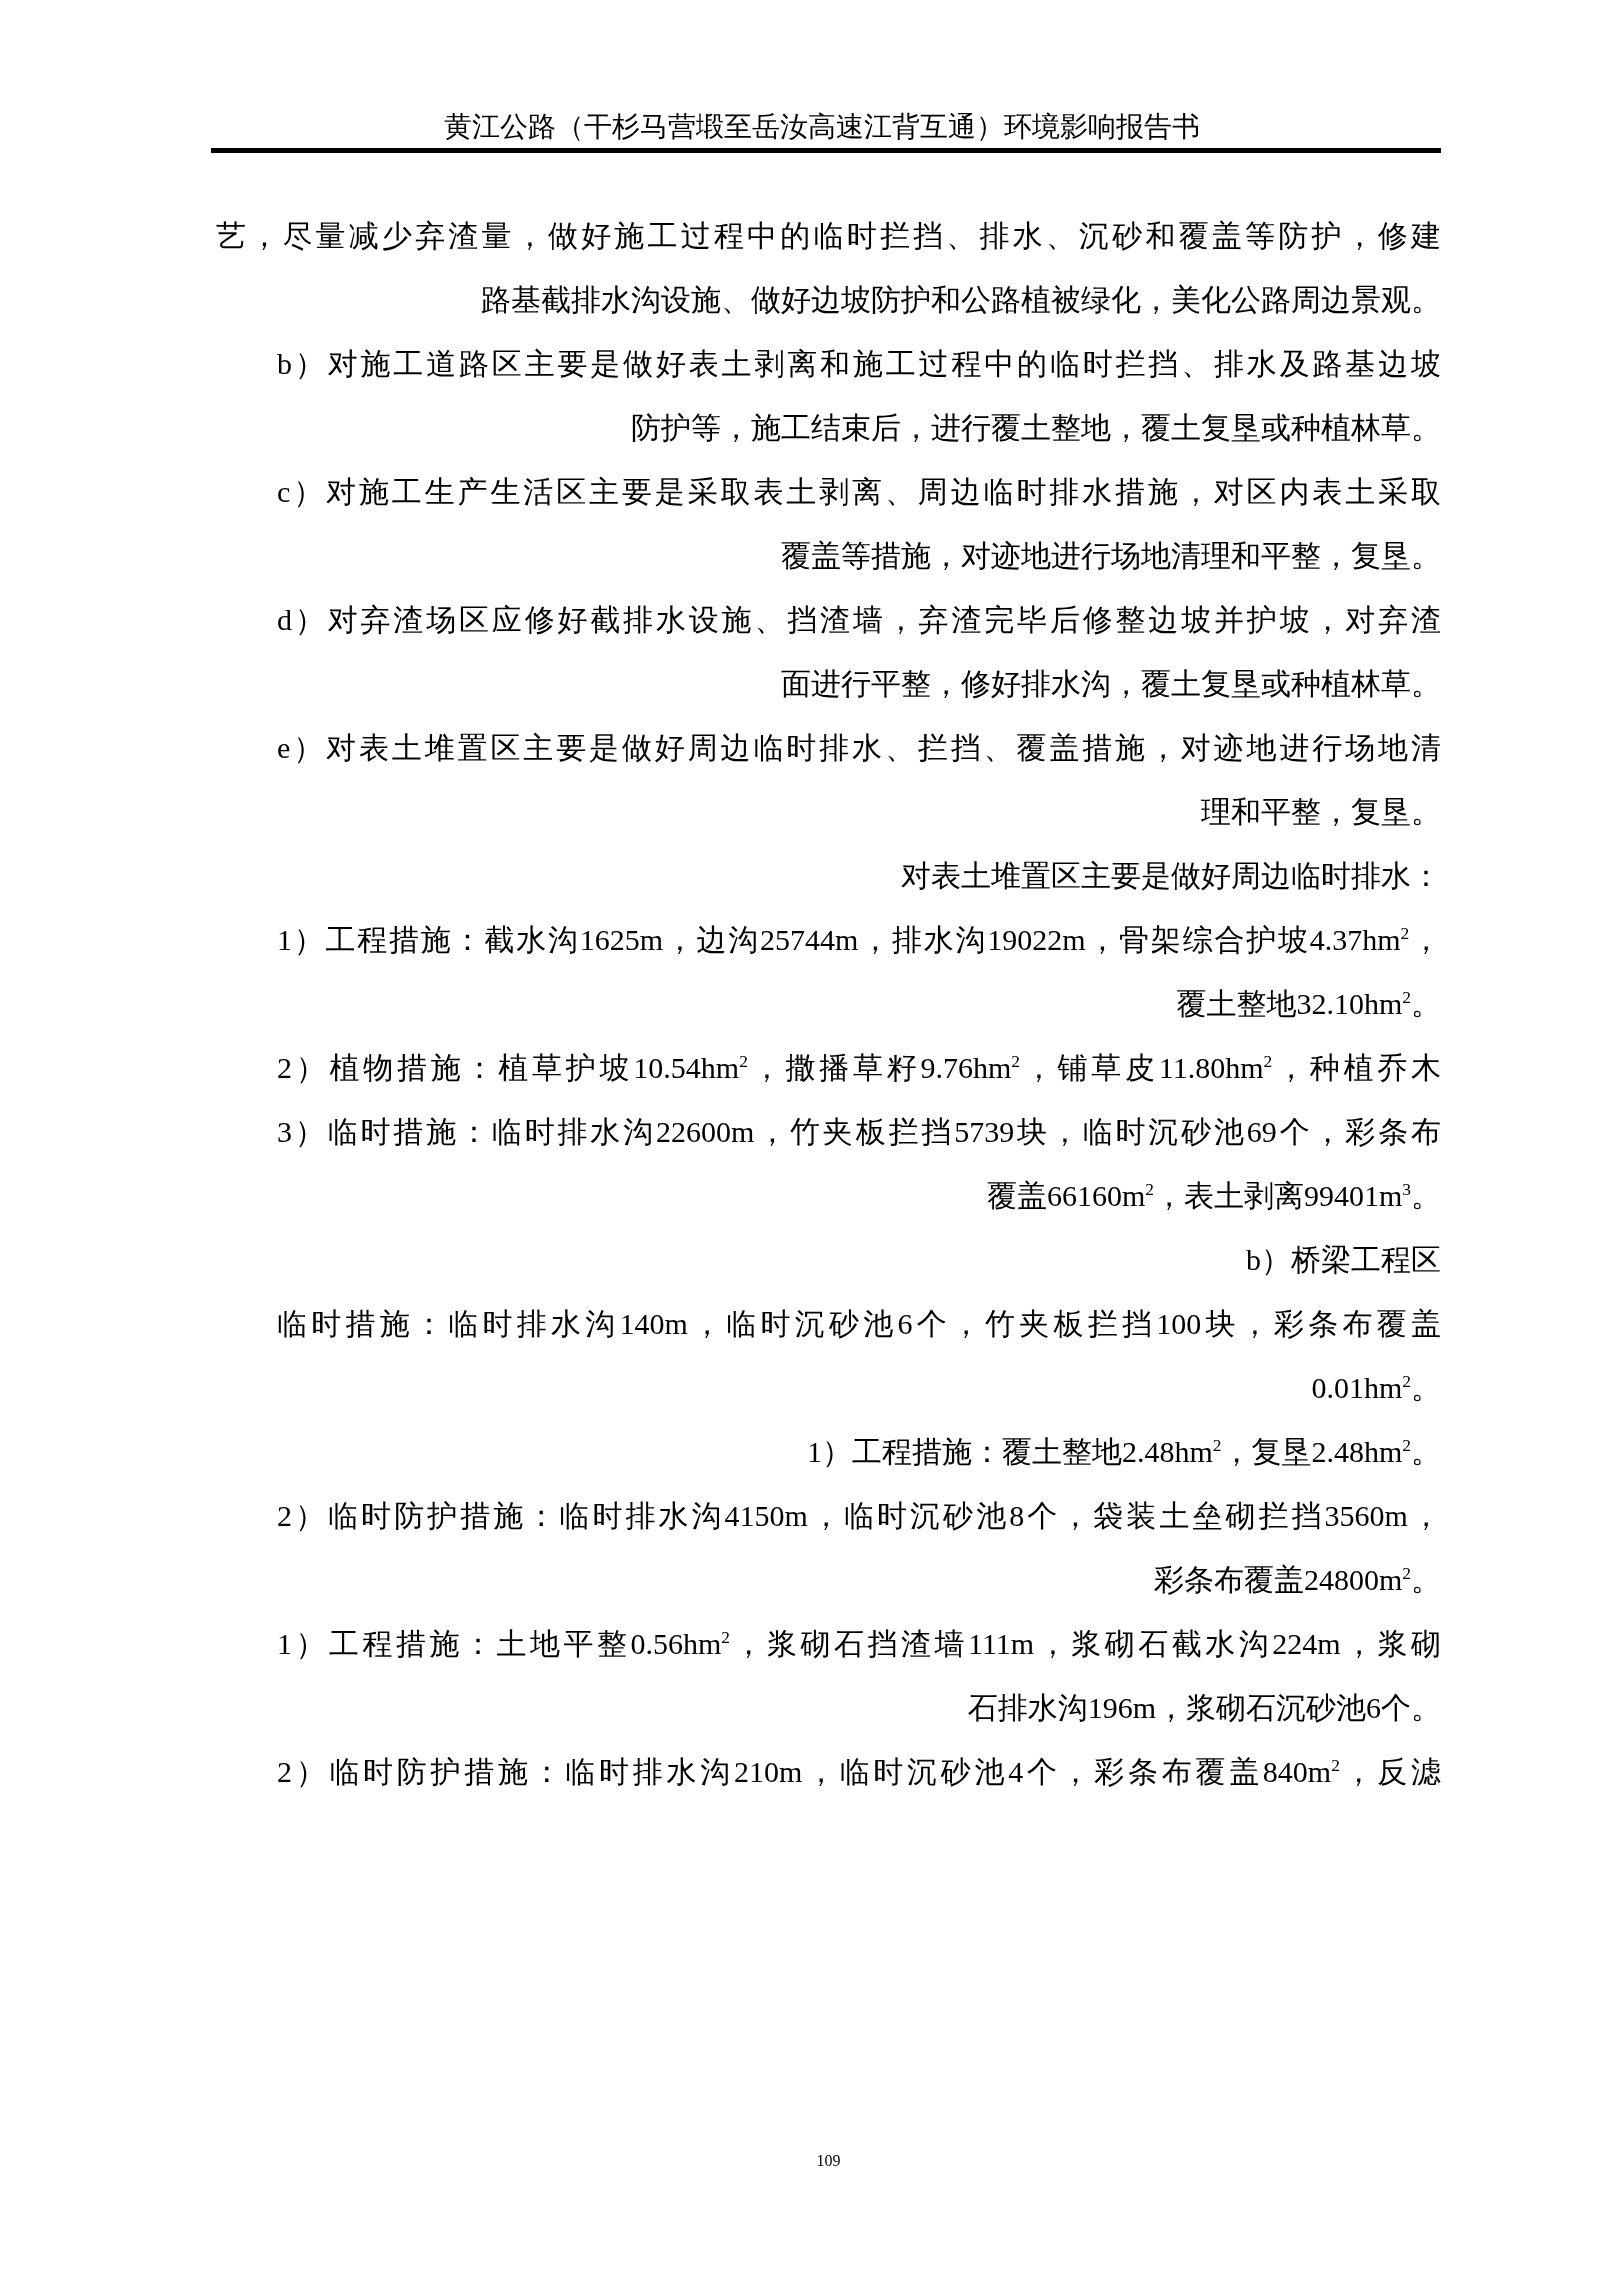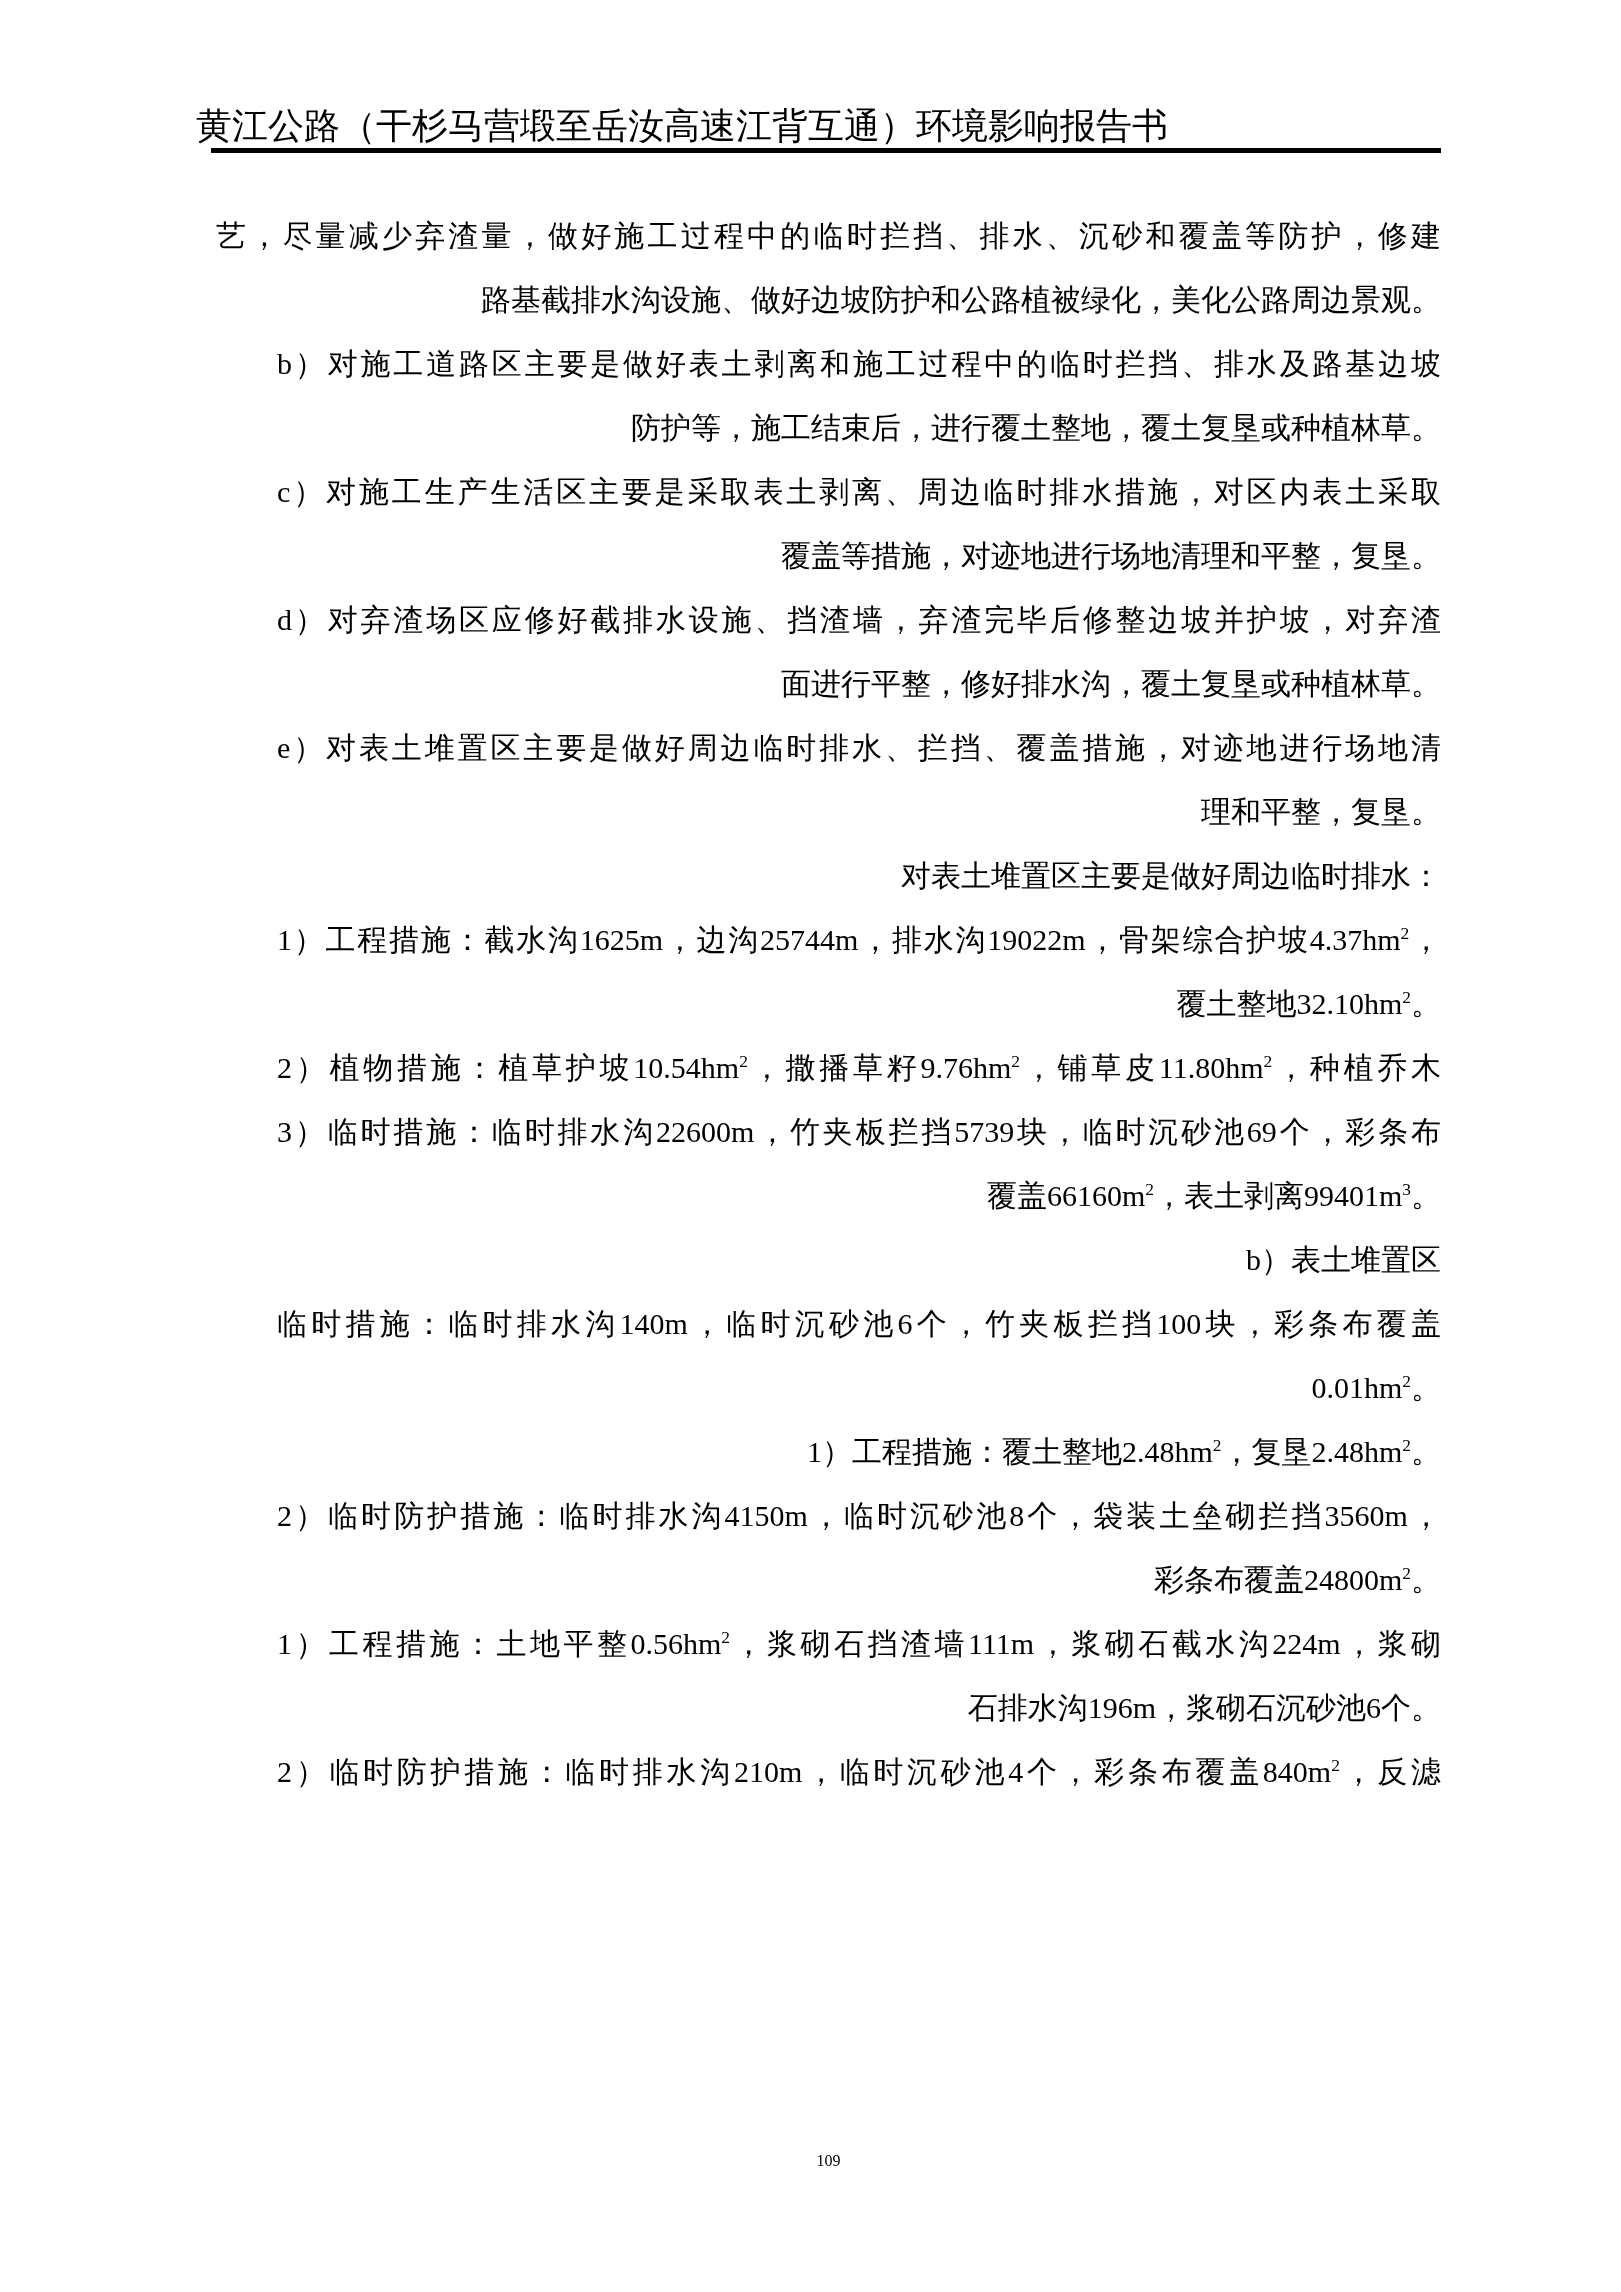--- a/index.html
+++ b/index.html
@@ -11,25 +11,25 @@
     position: relative;
     width: 1621px;
     height: 2293px;
     background: #ffffff;
     color: #000000;
     font-family: "Liberation Serif", "DejaVu Serif", serif;
     overflow: hidden;
   }
   .header-title {
     position: absolute;
-    left: 196px;
+    left: 207px;
     top: 110px;
     width: 1230px;
-    text-align: left;
-    font-size: 36px;
+    text-align: center;
+    font-size: 28px;
     line-height: 33px;
     letter-spacing: 0px;
     white-space: nowrap;
   }
   .header-rule {
     position: absolute;
     left: 211px;
     top: 148px;
     width: 1230px;
     height: 4.9px;
@@ -90,21 +90,21 @@
       <div class="line justify indent"><span>d）对弃渣场区应修好截排水设施、挡渣墙，弃渣完毕后修整边坡并护坡，对弃渣</span></div>
       <div class="line"><span>面进行平整，修好排水沟，覆土复垦或种植林草。</span></div>
       <div class="line justify indent"><span>e）对表土堆置区主要是做好周边临时排水、拦挡、覆盖措施，对迹地进行场地清</span></div>
       <div class="line"><span>理和平整，复垦。</span></div>
       <div class="line indent"><span>对表土堆置区主要是做好周边临时排水：</span></div>
       <div class="line justify indent"><span>1）工程措施：截水沟1625m，边沟25744m，排水沟19022m，骨架综合护坡4.37hm</span><sup>2</sup><span>，</span></div>
       <div class="line"><span>覆土整地32.10hm</span><sup>2</sup><span>。</span></div>
       <div class="line justify indent"><span>2）植物措施：植草护坡10.54hm</span><sup>2</sup><span>，撒播草籽9.76hm</span><sup>2</sup><span>，铺草皮11.80hm</span><sup>2</sup><span>，种植乔木</span></div>
       <div class="line justify indent"><span>3）临时措施：临时排水沟22600m，竹夹板拦挡5739块，临时沉砂池69个，彩条布</span></div>
       <div class="line"><span>覆盖66160m</span><sup>2</sup><span>，表土剥离99401m</span><sup>3</sup><span>。</span></div>
-      <div class="line indent"><span>b）表土堆置区</span></div>
+      <div class="line indent"><span>b）桥梁工程区</span></div>
       <div class="line justify indent"><span>临时措施：临时排水沟140m，临时沉砂池6个，竹夹板拦挡100块，彩条布覆盖</span></div>
       <div class="line"><span>0.01hm</span><sup>2</sup><span>。</span></div>
       <div class="line indent"><span>1）工程措施：覆土整地2.48hm</span><sup>2</sup><span>，复垦2.48hm</span><sup>2</sup><span>。</span></div>
       <div class="line justify indent"><span>2）临时防护措施：临时排水沟4150m，临时沉砂池8个，袋装土垒砌拦挡3560m，</span></div>
       <div class="line"><span>彩条布覆盖24800m</span><sup>2</sup><span>。</span></div>
       <div class="line justify indent"><span>1）工程措施：土地平整0.56hm</span><sup>2</sup><span>，浆砌石挡渣墙111m，浆砌石截水沟224m，浆砌</span></div>
       <div class="line"><span>石排水沟196m，浆砌石沉砂池6个。</span></div>
       <div class="line justify indent"><span>2）临时防护措施：临时排水沟210m，临时沉砂池4个，彩条布覆盖840m</span><sup>2</sup><span>，反滤</span></div>
     </main>
 

